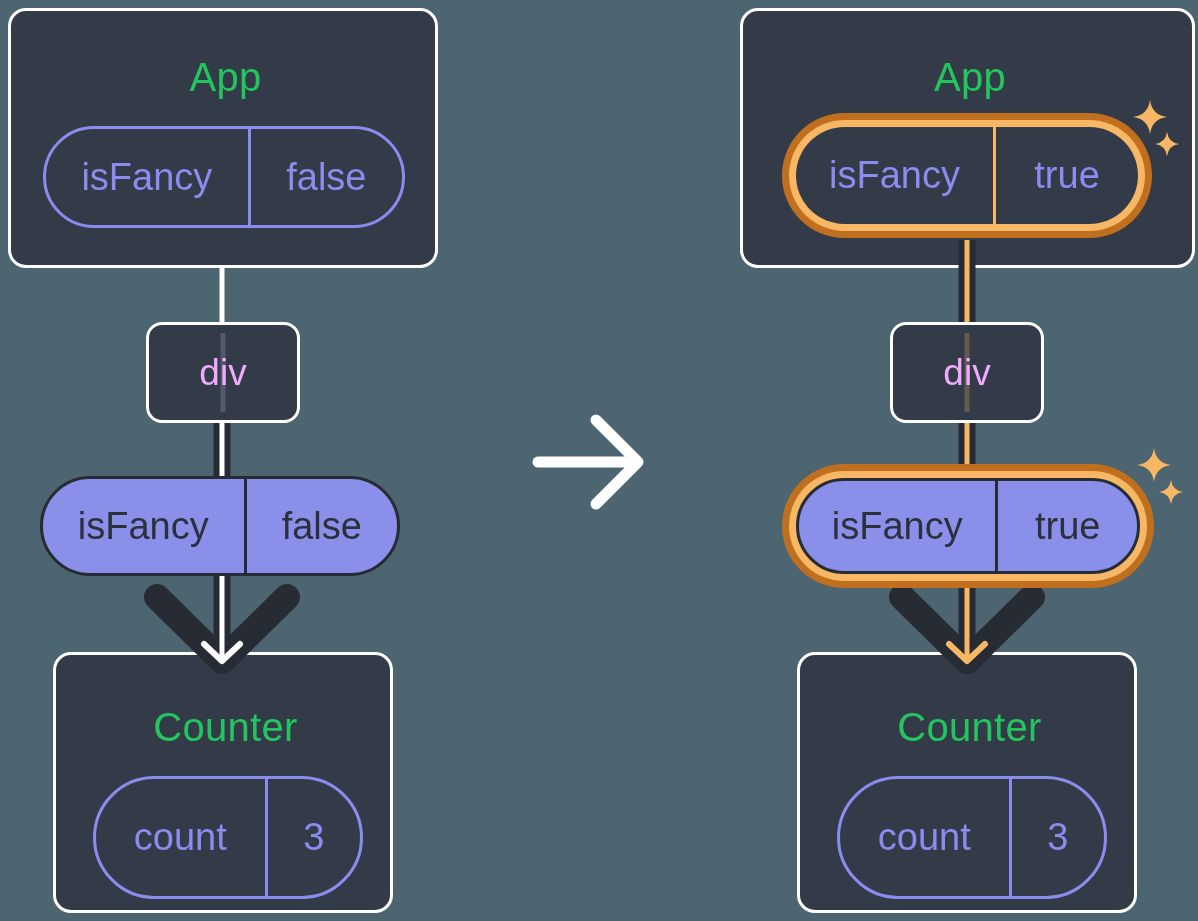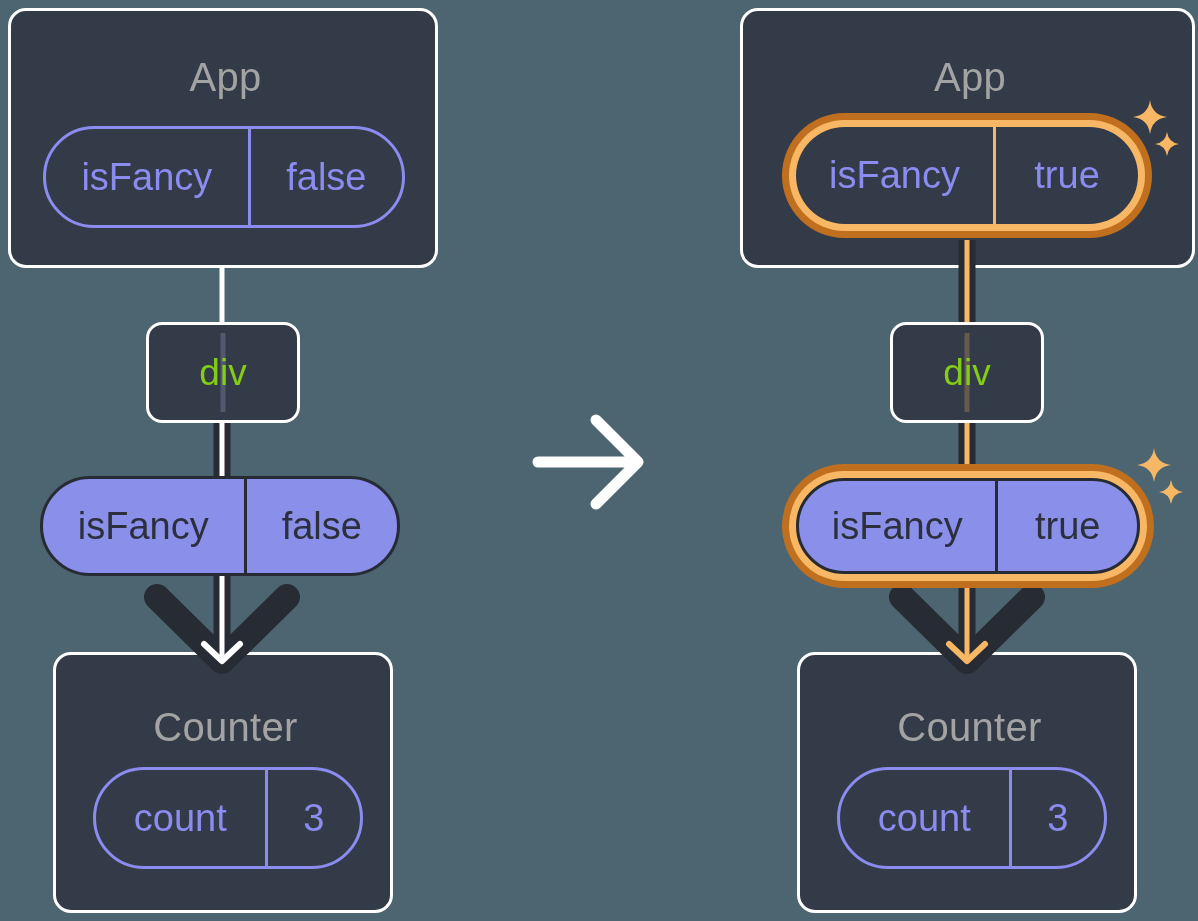--- a/index.html
+++ b/index.html
@@ -9,35 +9,35 @@
     background:#4C6570; font-family:"Liberation Sans", sans-serif;
   }
 
   
   .card { position:absolute; background:#343B48; border:3px solid #FFFFFF; border-radius:18px; }
   #app-left  { left:8px;   top:8px;   width:430px; height:260px; }
   #app-right { left:740px; top:8px;   width:455px; height:260px; }
   #counter-left  { left:53px;  top:652px; width:340px; height:261px; }
   #counter-right { left:797px; top:652px; width:340px; height:261px; }
   .card-title { position:absolute; left:5px; right:0; text-align:center;
-                color:#a3a3a3; font-size:40px; font-weight:500; letter-spacing:.3px; }
+                color:#22c55e; font-size:40px; font-weight:500; letter-spacing:.3px; }
   #app-left .card-title, #app-right .card-title { top:44px; }
   #counter-left .card-title, #counter-right .card-title { top:50px; }
 
   
   .pill { display:flex; align-items:stretch; border-radius:999px;text-align:right; }
   .pill .cell { display:flex; align-items:center; justify-content:center; font-size:38px; }
   .pill .cell.val { flex:1; }
 
   
   .pill-outline { position:absolute; border:3px solid #8A8CF0; color:#8A8CF0; }
   .pill-outline .cell.name { border-right:3px solid #8A8CF0; }
   #app-left-pill { left:32px; top:115px; width:362px; height:102px; }
   #app-left-pill .cell.name { width:57.5%; }
-  #counter-left-pill, #counter-right-pill { left:37px; top:112px; width:270px; height:102px; }
+  #counter-left-pill, #counter-right-pill { left:37px; top:121px; width:270px; height:123px; }
   #counter-left-pill .cell.name, #counter-right-pill .cell.name { width:65%; }
 
   
   #prop-left { position:absolute; left:40px; top:476px; width:360px; height:100px;
                background:#8A90EA; border:3px solid #262B34; color:#2B303C; }
   #prop-left .cell.name { width:57.5%; border-right:3px solid #262B34; }
 
   
   .ring { position:absolute; background:#C06F1F; border-radius:999px; padding:7px; }
   .ring-inner { width:100%; height:100%; background:#F8B764; border-radius:999px; padding:7px; }
@@ -47,21 +47,21 @@
   #state-right .cell.name { width:58.5%; border-right:3px solid #F8B764; }
   #prop-right { left:782px; top:464px; width:372px; height:124px; }
   #prop-right .ring-core { background:#8A90EA; border:3px solid #262B34; color:#2B303C; }
   #prop-right .cell.name { width:59%; border-right:3px solid #262B34; }
   .bold { font-weight:400; }
 
   
   .div-node { position:absolute; width:154px; height:101px; background:#343B48;
               border:3px solid #FFFFFF; border-radius:16px;
               display:flex; align-items:center; justify-content:center;
-              color:#84cc16; font-size:37px; }
+              color:#f0abfc; font-size:37px; }
   #div-left  { left:146px; top:322px; }
   #div-right { left:890px; top:322px; }
   .ghost { position:absolute; top:8px; bottom:8px; left:50%; width:5px; transform:translateX(-50%); }
   #div-left .ghost  { background:rgba(160,170,210,0.28); }
   #div-right .ghost { background:rgba(248,183,100,0.26); }
   .div-label { position:relative; }
 
   svg.arrows { position:absolute; left:0; top:0; }
   .sparkles { position:absolute; }
   #sparkles-state { left:1128px; top:96px; }

